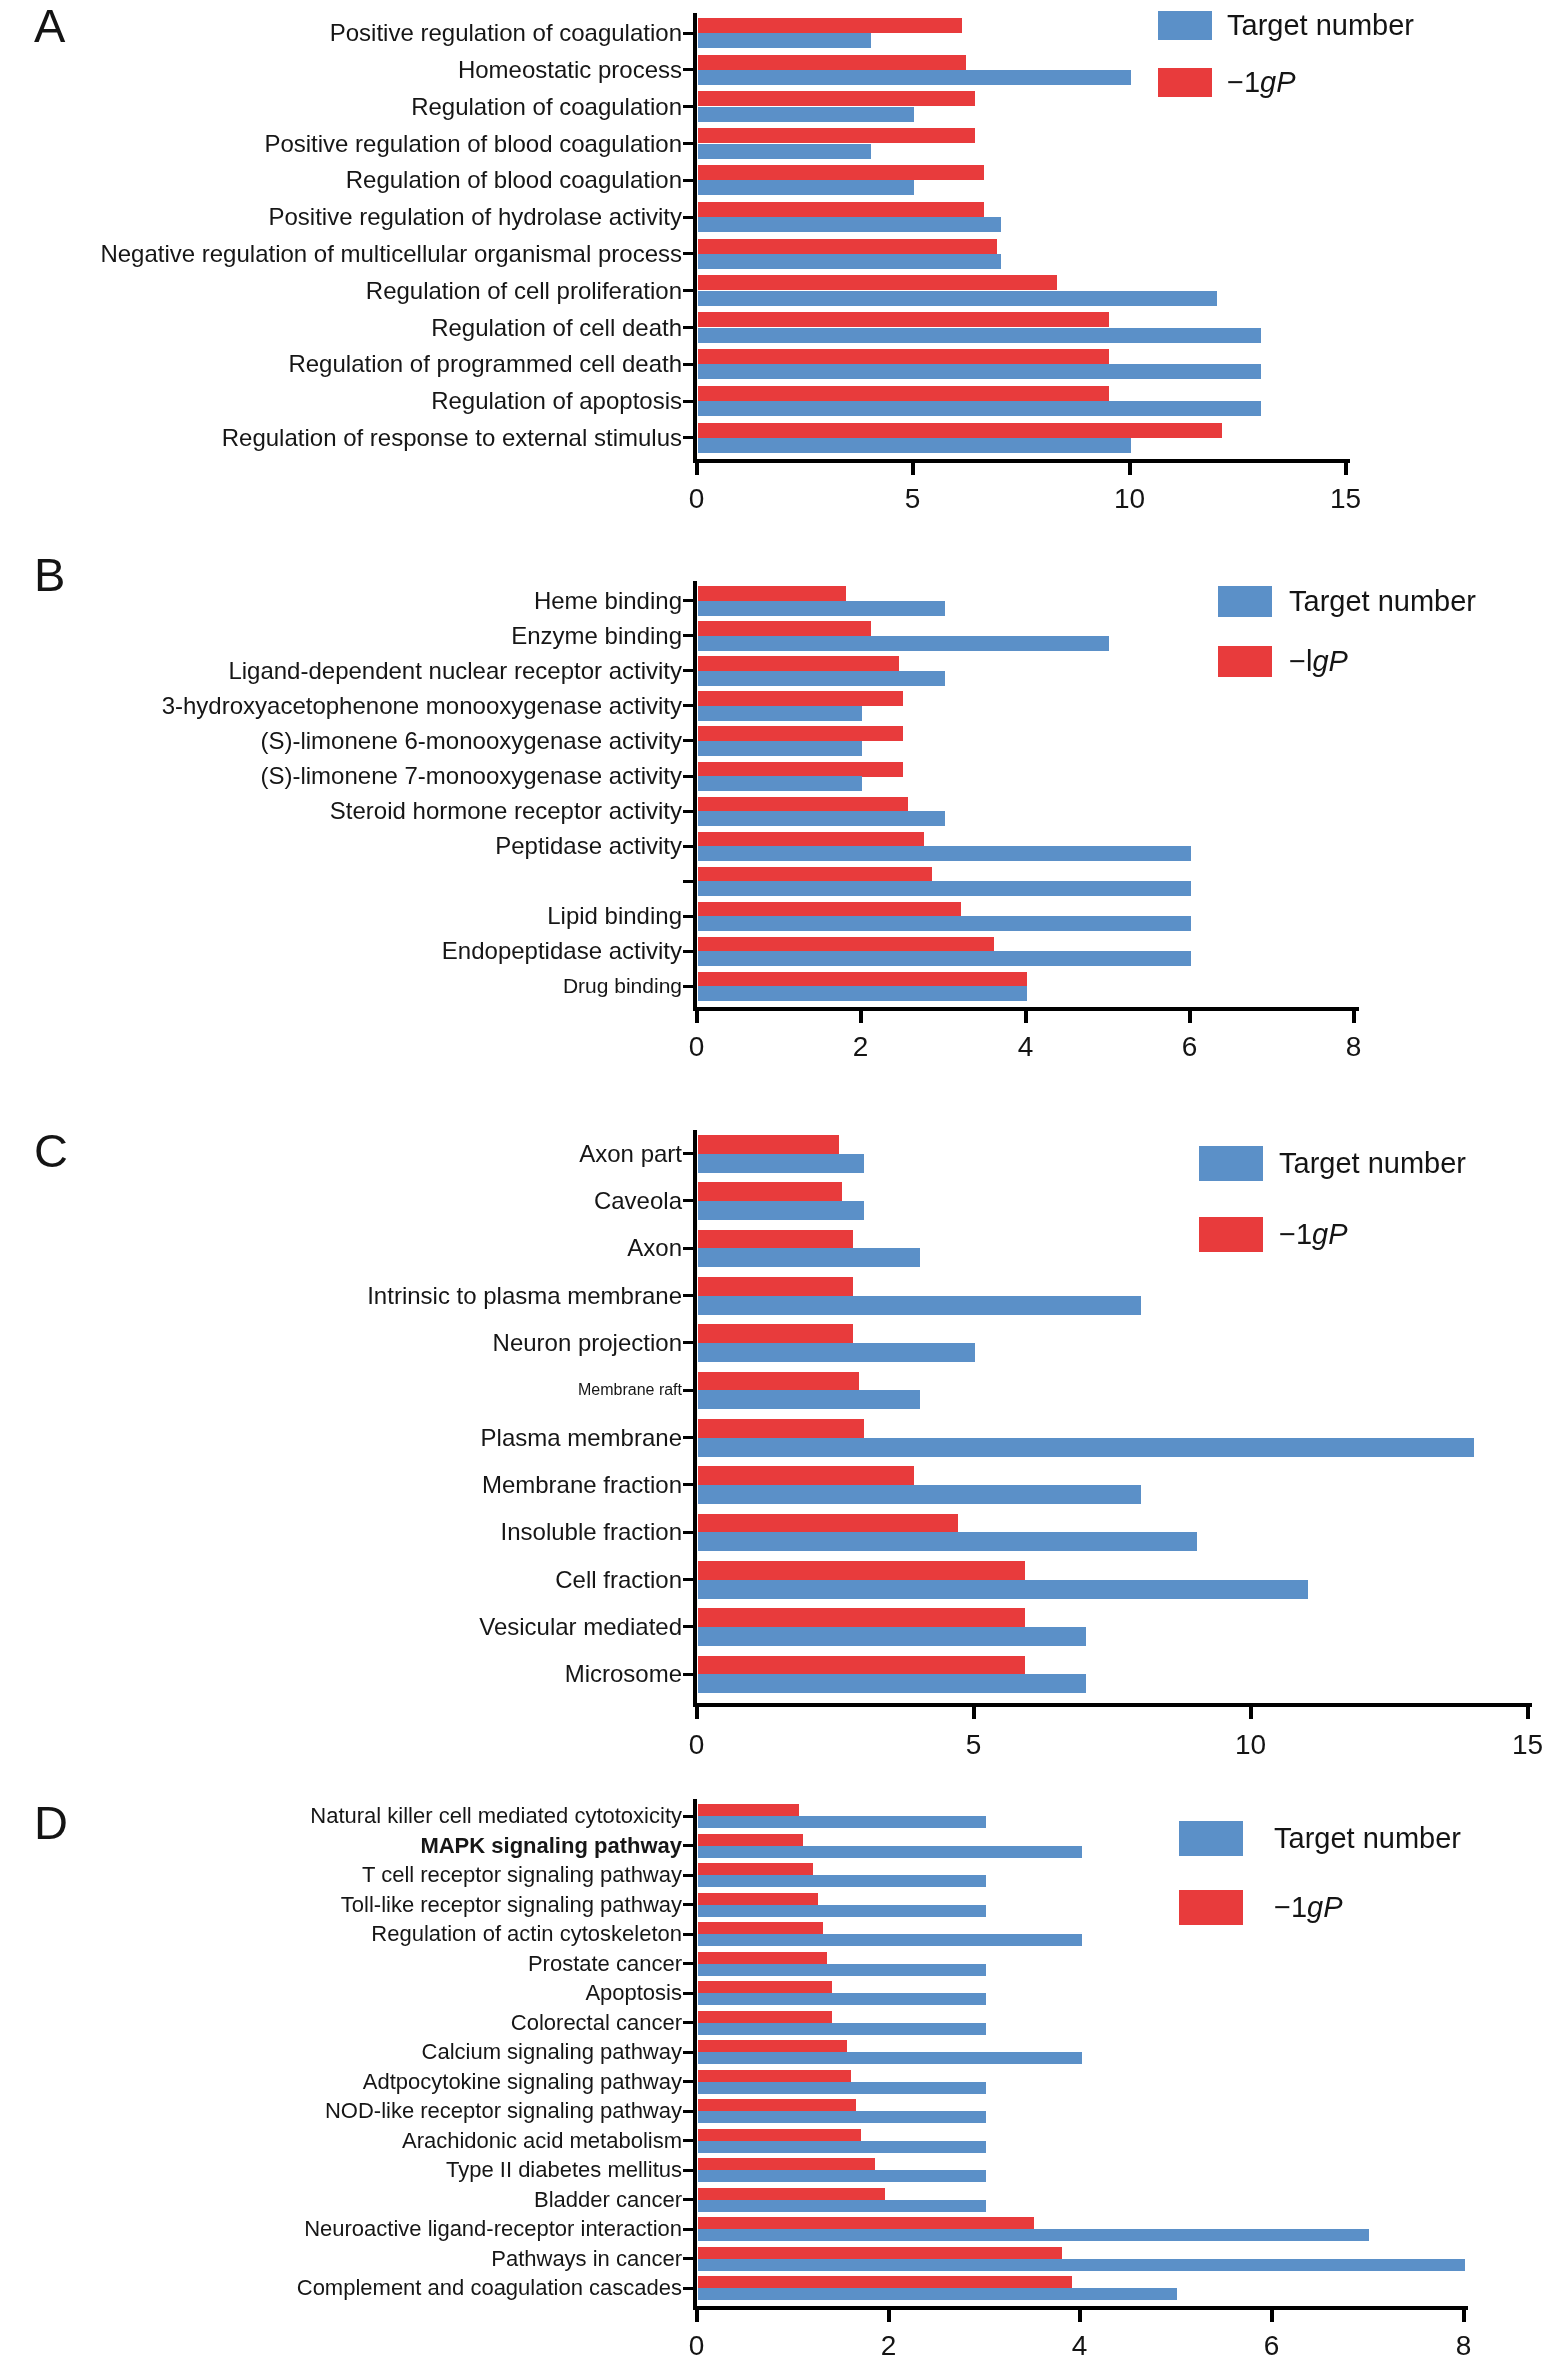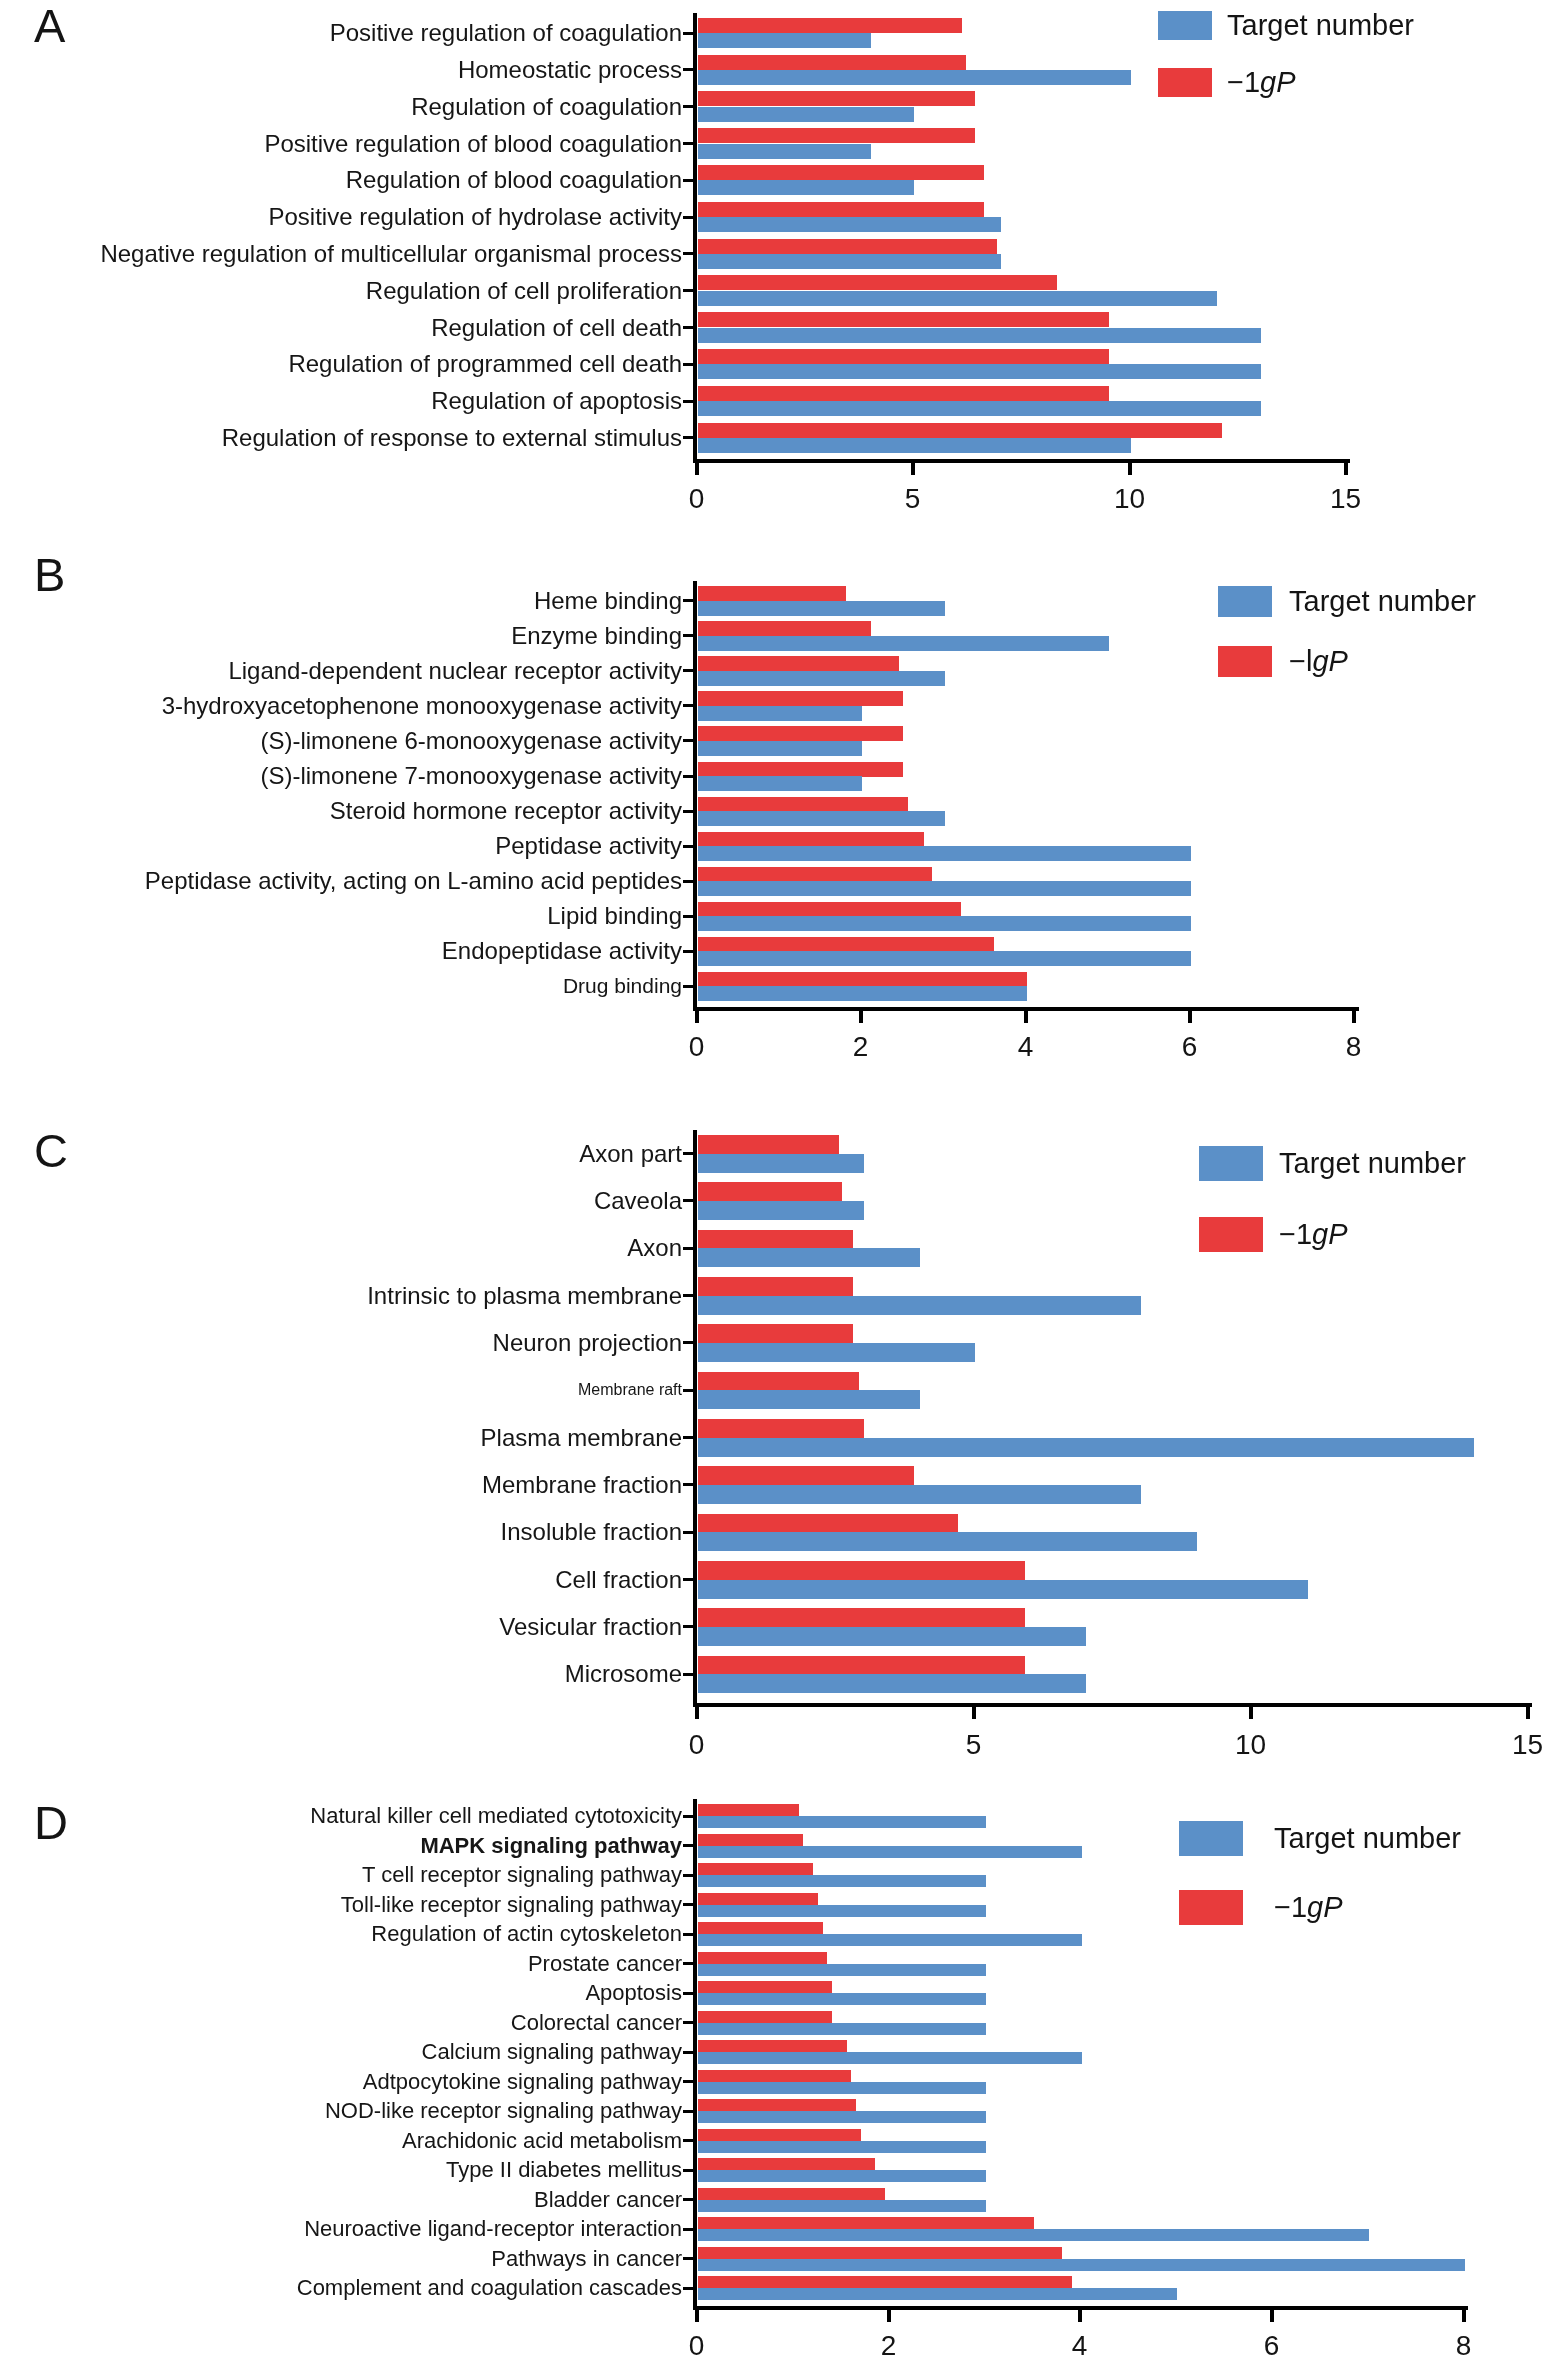--- a/index.html
+++ b/index.html
@@ -117,21 +117,20 @@
       <div class="bar" style="left: 698px; top: 275px; height: 14.6px; width: 247px; background: rgb(91, 144, 200);"></div>
       <div class="ytick" style="left: 683px; top: 274px; width: 11.4px; height: 3.2px;"></div>
       <div class="cat-label" style="right: 871px; top: 275px; font-size: 24px;">Steroid hormone receptor activity</div>
       <div class="bar" style="left: 698px; top: 296px; height: 14.6px; width: 226px; background: rgb(232, 59, 60);"></div>
       <div class="bar" style="left: 698px; top: 310px; height: 14.6px; width: 493px; background: rgb(91, 144, 200);"></div>
       <div class="ytick" style="left: 683px; top: 309px; width: 11.4px; height: 3.2px;"></div>
       <div class="cat-label" style="right: 871px; top: 310px; font-size: 24px; text-align: center;">Peptidase activity</div>
       <div class="bar" style="left: 698px; top: 331px; height: 14.6px; width: 234px; background: rgb(232, 59, 60);"></div>
       <div class="bar" style="left: 698px; top: 345px; height: 14.6px; width: 493px; background: rgb(91, 144, 200);"></div>
       <div class="ytick" style="left: 683px; top: 344px; width: 11.4px; height: 3.2px;"></div>
-      <div class="cat-label" style="right: 871px; top: 345px; font-size: 24px;">Peptidase activity, acting on L-amino acid peptides</div>
       <div class="bar" style="left: 698px; top: 366px; height: 14.6px; width: 263px; background: rgb(232, 59, 60);"></div>
       <div class="bar" style="left: 698px; top: 380px; height: 14.6px; width: 493px; background: rgb(91, 144, 200);"></div>
       <div class="ytick" style="left: 683px; top: 379px; width: 11.4px; height: 3.2px;"></div>
       <div class="cat-label" style="right: 871px; top: 380px; font-size: 24px;">Lipid binding</div>
       <div class="bar" style="left: 698px; top: 401px; height: 14.6px; width: 296px; background: rgb(232, 59, 60);"></div>
       <div class="bar" style="left: 698px; top: 415px; height: 14.6px; width: 493px; background: rgb(91, 144, 200);"></div>
       <div class="ytick" style="left: 683px; top: 414px; width: 11.4px; height: 3.2px;"></div>
       <div class="cat-label" style="right: 871px; top: 415px; font-size: 24px;">Endopeptidase activity</div>
       <div class="bar" style="left: 698px; top: 436px; height: 14.6px; width: 329px; background: rgb(232, 59, 60);"></div>
       <div class="bar" style="left: 698px; top: 450px; height: 14.6px; width: 329px; background: rgb(91, 144, 200);"></div>
@@ -192,21 +191,21 @@
       <div class="bar" style="left: 698px; top: 428px; height: 18.7px; width: 499px; background: rgb(91, 144, 200);"></div>
       <div class="ytick" style="left: 683px; top: 427px; width: 11.4px; height: 3.2px;"></div>
       <div class="cat-label" style="right: 871px; top: 428px; font-size: 24px;">Insoluble fraction</div>
       <div class="bar" style="left: 698px; top: 457px; height: 18.7px; width: 327px; background: rgb(232, 59, 60);"></div>
       <div class="bar" style="left: 698px; top: 476px; height: 18.7px; width: 610px; background: rgb(91, 144, 200);"></div>
       <div class="ytick" style="left: 683px; top: 474px; width: 11.4px; height: 3.2px;"></div>
       <div class="cat-label" style="right: 871px; top: 476px; font-size: 24px;">Cell fraction</div>
       <div class="bar" style="left: 698px; top: 504px; height: 18.7px; width: 327px; background: rgb(232, 59, 60);"></div>
       <div class="bar" style="left: 698px; top: 523px; height: 18.7px; width: 388px; background: rgb(91, 144, 200);"></div>
       <div class="ytick" style="left: 683px; top: 521px; width: 11.4px; height: 3.2px;"></div>
-      <div class="cat-label" style="right: 871px; top: 523px; font-size: 24px;">Vesicular fraction</div>
+      <div class="cat-label" style="right: 871px; top: 523px; font-size: 24px;">Vesicular mediated</div>
       <div class="bar" style="left: 698px; top: 552px; height: 18.7px; width: 327px; background: rgb(232, 59, 60);"></div>
       <div class="bar" style="left: 698px; top: 570px; height: 18.7px; width: 388px; background: rgb(91, 144, 200);"></div>
       <div class="ytick" style="left: 683px; top: 569px; width: 11.4px; height: 3.2px;"></div>
       <div class="cat-label" style="right: 871px; top: 570px; font-size: 24px;">Microsome</div>
       <div class="yaxis" style="left: 693px; top: 26px; width: 4px; height: 577px;"></div>
       <div class="xaxis" style="left: 693px; top: 599px; width: 839px; height: 4px;"></div>
       <div class="xtick" style="left: 695px; top: 603px; width: 4px; height: 12px;"></div>
       <div class="xnum" style="left: 660px; top: 627px;">0</div>
       <div class="xtick" style="left: 972px; top: 603px; width: 4px; height: 12px;"></div>
       <div class="xnum" style="left: 937px; top: 627px;">5</div>

